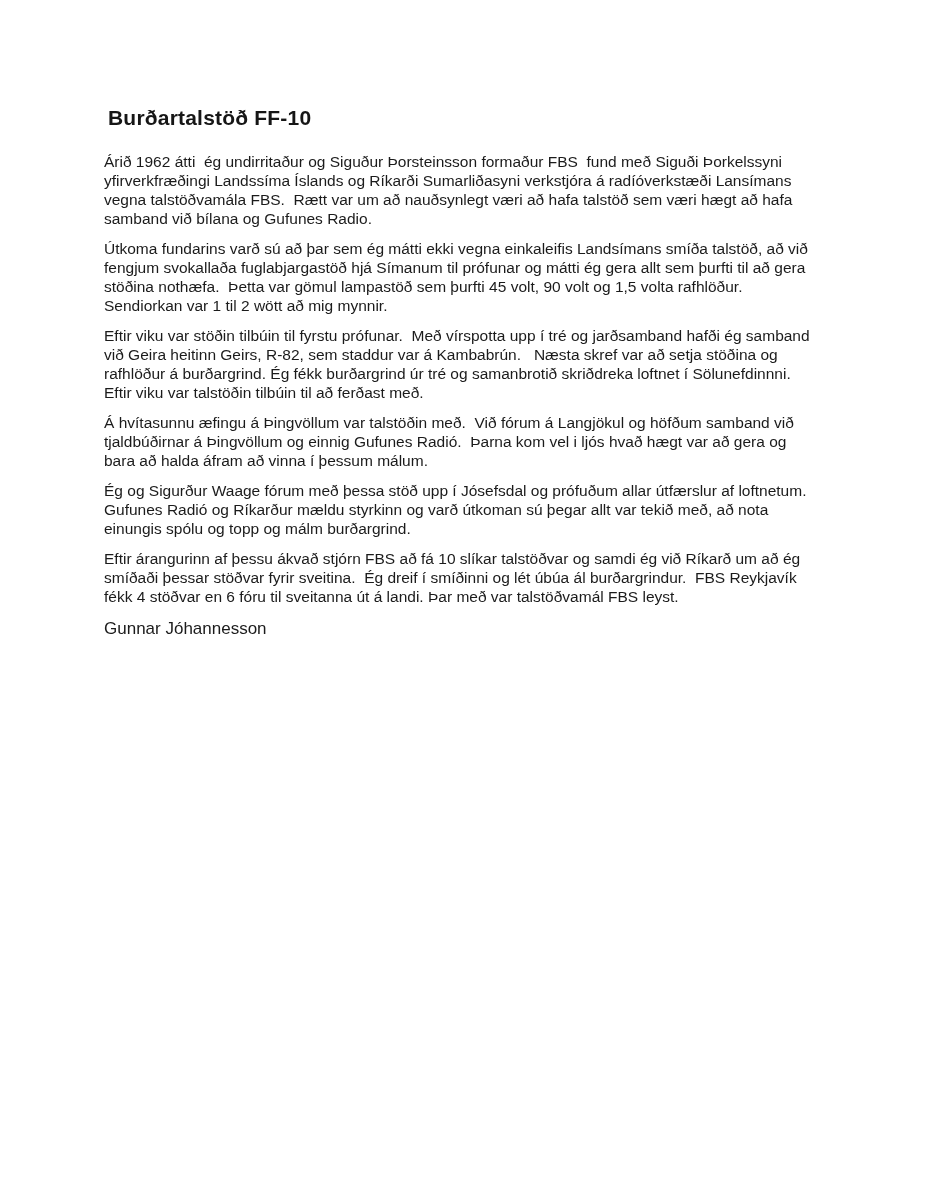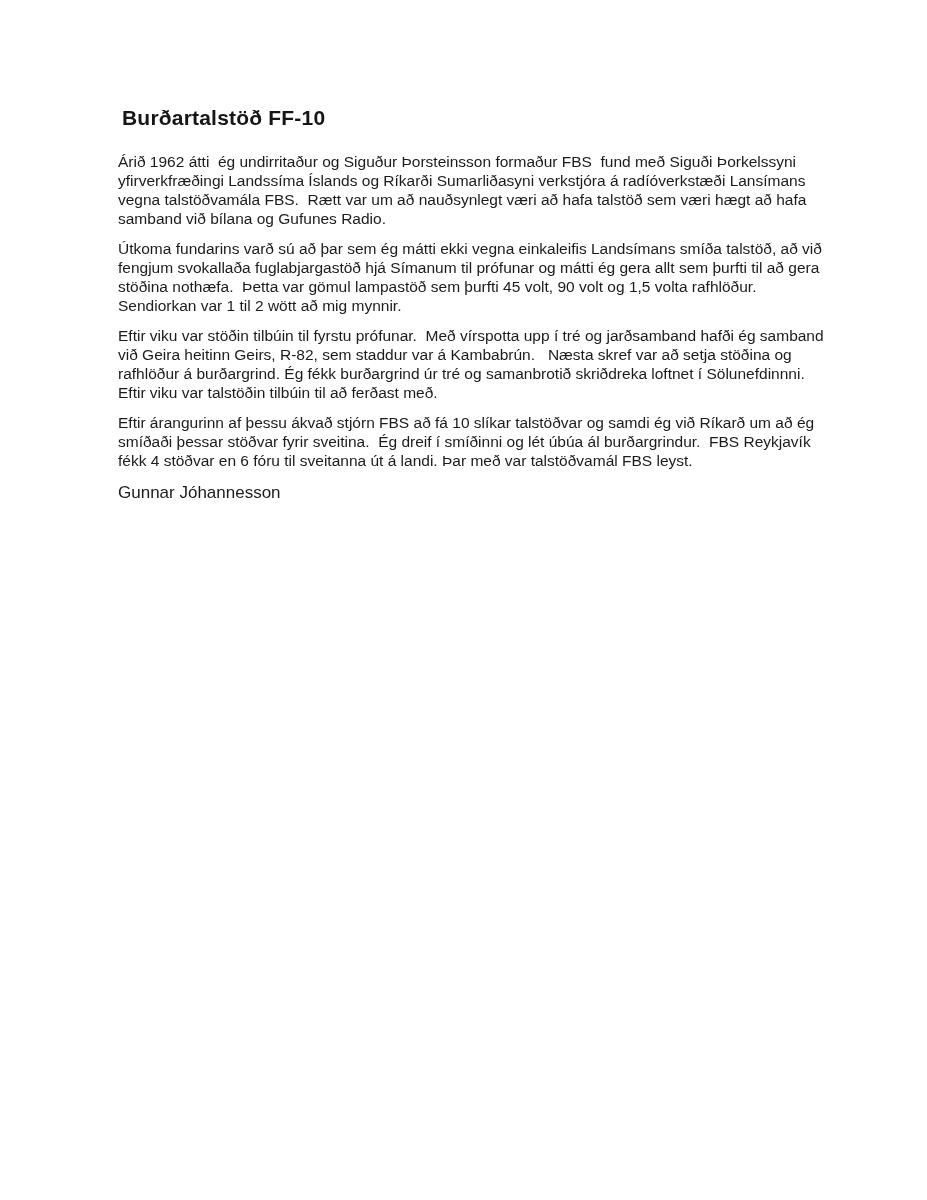--- a/index.html
+++ b/index.html
@@ -11,21 +11,21 @@
     position: relative;
     width: 927px;
     height: 1200px;
     background: #ffffff;
     overflow: hidden;
     font-family: "Liberation Sans", sans-serif;
     color: #1b1b1b;
   }
   .content {
     position: absolute;
-    left: 118px;
+    left: 104px;
     top: 106px;
     width: 714px;
   }
   .doc-title {
     font-size: 21px;
     font-weight: bold;
     margin: 0 0 22px 4px;
     letter-spacing: 0.2px;
     color: #161616;
   }
@@ -46,17 +46,19 @@
 </head>
 <body>
 
 <div class="page">
   <div class="content">
     <h1 class="doc-title">Burðartalstöð FF-10</h1>
 
     <p class="para">Árið 1962 átti  ég undirritaður og Siguður Þorsteinsson formaður FBS  fund með Siguði Þorkelssyni yfirverkfræðingi Landssíma Íslands og Ríkarði Sumarliðasyni verkstjóra á radíóverkstæði Lansímans vegna talstöðvamála FBS.  Rætt var um að nauðsynlegt væri að hafa talstöð sem væri hægt að hafa samband við bílana og Gufunes Radio.</p>
     <p class="para">Útkoma fundarins varð sú að þar sem ég mátti ekki vegna einkaleifis Landsímans smíða talstöð, að við fengjum svokallaða fuglabjargastöð hjá Símanum til prófunar og mátti ég gera allt sem þurfti til að gera stöðina nothæfa.  Þetta var gömul lampastöð sem þurfti 45 volt, 90 volt og 1,5 volta rafhlöður.  Sendiorkan var 1 til 2 wött að mig mynnir.</p>
     <p class="para">Eftir viku var stöðin tilbúin til fyrstu prófunar.  Með vírspotta upp í tré og jarðsamband hafði ég samband við Geira heitinn Geirs, R-82, sem staddur var á Kambabrún.   Næsta skref var að setja stöðina og rafhlöður á burðargrind. Ég fékk burðargrind úr tré og samanbrotið skriðdreka loftnet í Sölunefdinnni.   Eftir viku var talstöðin tilbúin til að ferðast með.</p>
+    <p class="para">Á hvítasunnu æfingu á Þingvöllum var talstöðin með.  Við fórum á Langjökul og höfðum samband við tjaldbúðirnar á Þingvöllum og einnig Gufunes Radió.  Þarna kom vel i ljós hvað hægt var að gera og bara að halda áfram að vinna í þessum málum.</p>
+    <p class="para">Ég og Sigurður Waage fórum með þessa stöð upp í Jósefsdal og prófuðum allar útfærslur af loftnetum.  Gufunes Radió og Ríkarður mældu styrkinn og varð útkoman sú þegar allt var tekið með, að nota einungis spólu og topp og málm burðargrind.</p>
     <p class="para">Eftir árangurinn af þessu ákvað stjórn FBS að fá 10 slíkar talstöðvar og samdi ég við Ríkarð um að ég smíðaði þessar stöðvar fyrir sveitina.  Ég dreif í smíðinni og lét úbúa ál burðargrindur.  FBS Reykjavík fékk 4 stöðvar en 6 fóru til sveitanna út á landi. Þar með var talstöðvamál FBS leyst.</p>
 
     <p class="signature">Gunnar Jóhannesson</p>
   </div>
 </div>
 
 </body></html>

